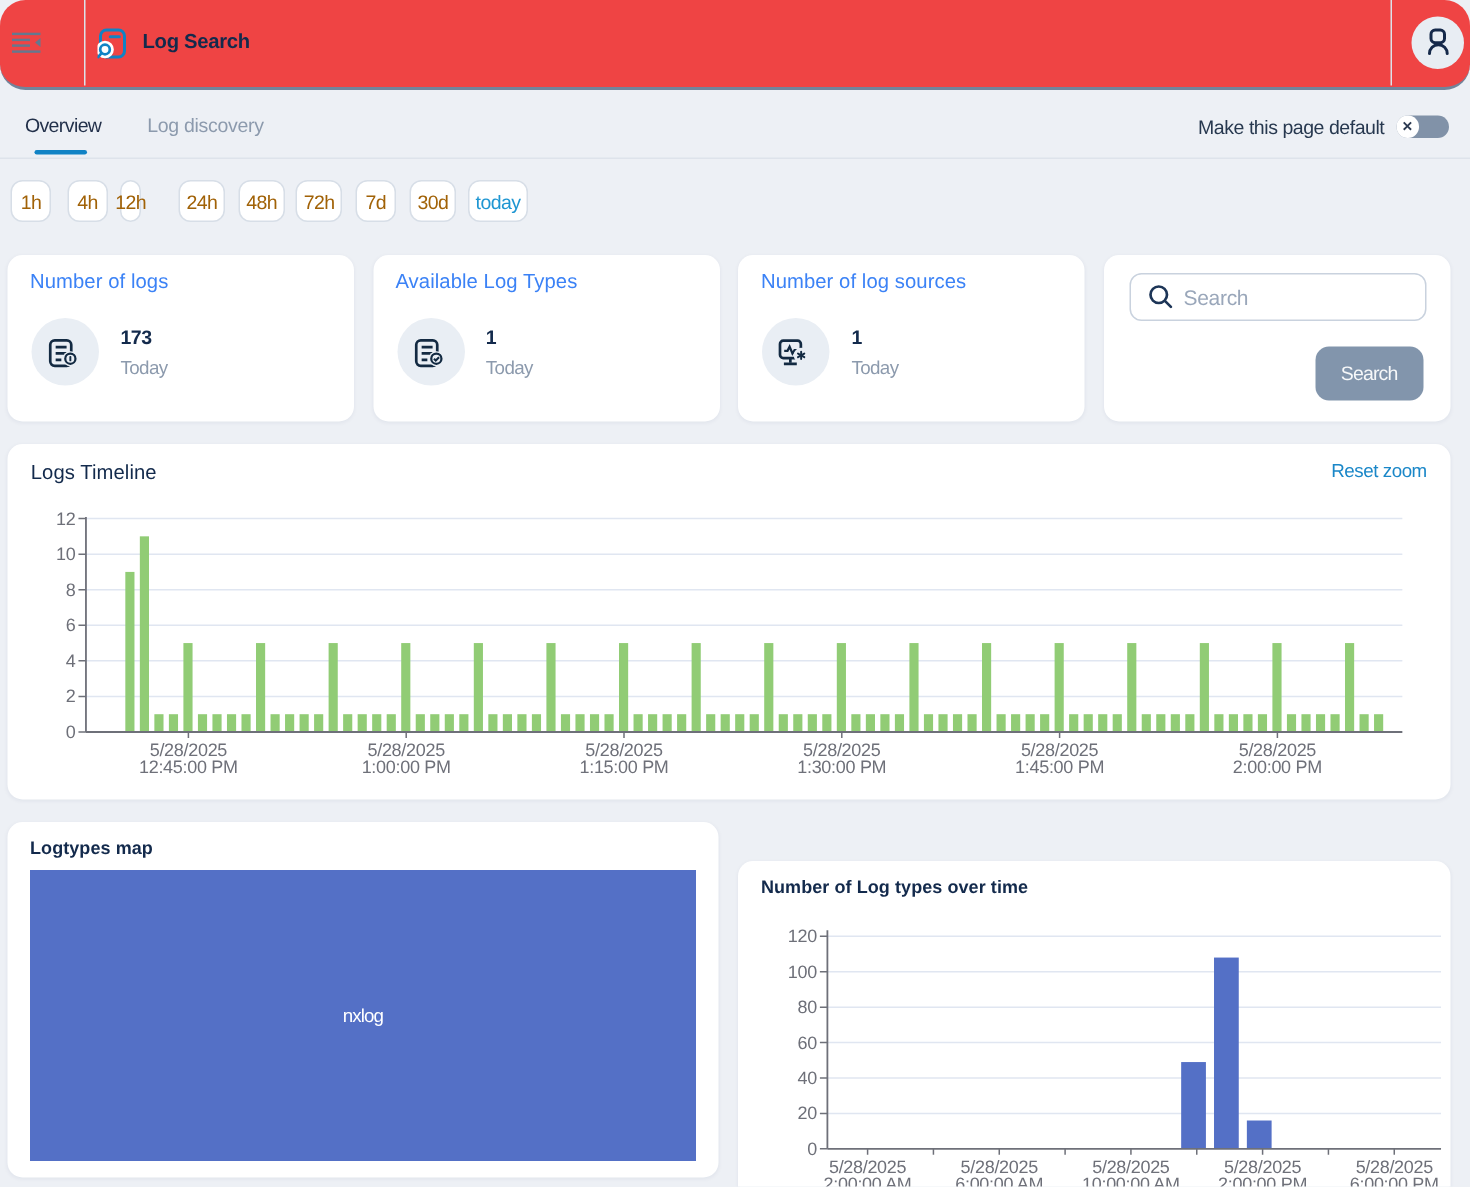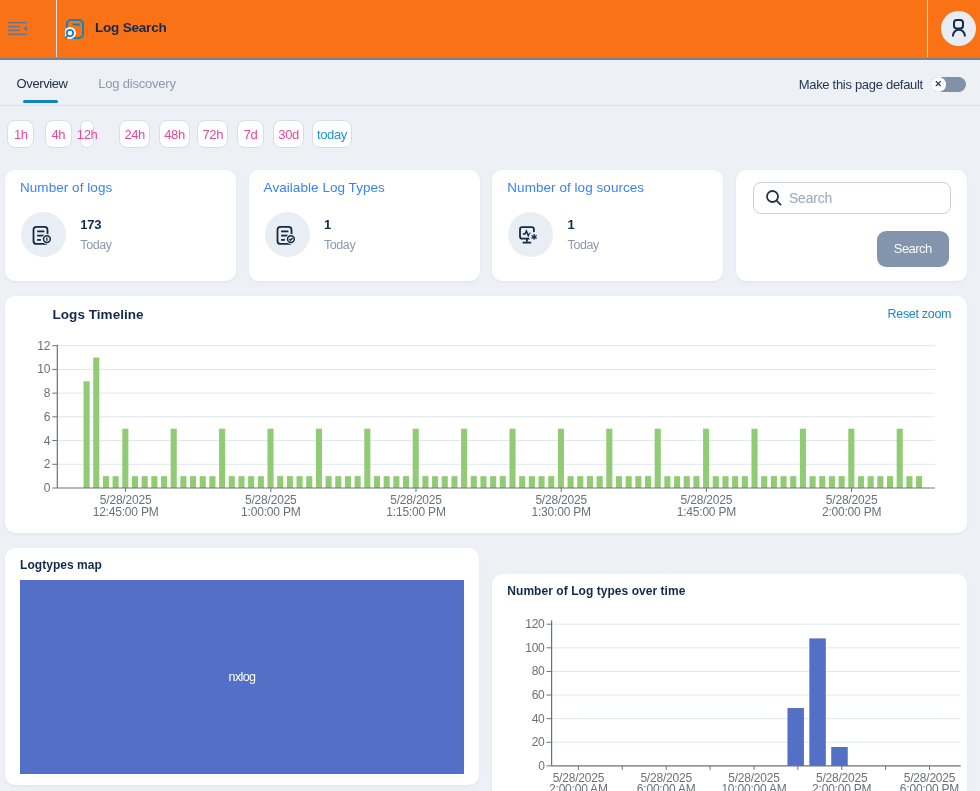--- a/index.html
+++ b/index.html
@@ -3,53 +3,53 @@
 <meta charset="utf-8">
 <style>
   * { margin:0; padding:0; box-sizing:border-box; }
   html,body { width:980px; height:791px; overflow:hidden; }
   body { font-family:"Liberation Sans", sans-serif; background:#EDF0F5; }
   #root { position:relative; width:980px; height:791px; }
   .abs { position:absolute; }
   .card { position:absolute; background:#fff; border-radius:10px; box-shadow:0 1px 3px rgba(20,40,80,0.06); }
 
   
-  #header { position:absolute; left:0; top:0; width:980px; height:59.5px; background:#f97316; border-bottom:2.5px solid #72849B; }
+  #header { position:absolute; left:0; top:0; width:980px; height:59.5px; background:#ef4444; border-bottom:2.5px solid #72849B;border-radius:17px; }
   .hdiv { position:absolute; top:0; width:1px; height:57px; background:#DCE2EA; }
   #logsearch { position:absolute; left:95px; top:20px; font-size:13.5px; letter-spacing:-0.2px; font-weight:700; color:#132A4C; }
   #avatar { position:absolute; left:941px; top:10.5px; width:35px; height:35px; border-radius:50%; background:#E8EDF3; }
 
   
   #tabs { position:absolute; left:0; top:59.5px; width:980px; height:46.5px; border-bottom:1px solid #DEE3EB; }
   .tab1 { position:absolute; left:16.6px; top:16px; font-size:13px; letter-spacing:-0.4px; font-weight:500; color:#22304A;text-align:center; }
   .tab2 { position:absolute; left:98.2px; top:16px; font-size:13px; letter-spacing:-0.2px; font-weight:400; color:#8C9AAD; }
   #tabind { position:absolute; left:22.5px; top:40px; width:35px; height:3px; border-radius:3px; background:#1183C5; }
   #mkdef { position:absolute; top:17px; left:798.7px; font-size:13px; letter-spacing:-0.3px; color:#27384F; }
   #toggle { position:absolute; left:930.5px; top:17px; width:35px; height:15.5px; border-radius:8px; background:#8192A8; }
   #knob { position:absolute; left:0.5px; top:0.4px; width:14.7px; height:14.7px; border-radius:50%; background:#fff; color:#2B3950; font-size:9px; font-weight:700; text-align:center; line-height:14.7px; }
 
   
-  .chip { position:absolute; top:120px; height:28px; background:#fff; border:1px solid #D7DEE7; border-radius:8px; font-size:13px; letter-spacing:-0.4px; color:#ec4899; display:flex; align-items:center; justify-content:center; }
+  .chip { position:absolute; top:120px; height:28px; background:#fff; border:1px solid #D7DEE7; border-radius:8px; font-size:13px; letter-spacing:-0.4px; color:#a16207; display:flex; align-items:center; justify-content:center; }
   .chip.active { color:#1E96D2; }
 
   
   .stat { top:170px; height:111px; }
   .stat h3 { position:absolute; left:15px; top:10px; font-size:13.5px; letter-spacing:0.05px; font-weight:400; color:#3b82f6; }
   .iconcircle { position:absolute; left:16px; top:42px; width:45px; height:45px; border-radius:50%; background:#E9EEF4; }
   .bignum { position:absolute; left:75.3px; top:47px; font-size:13px; letter-spacing:-0.3px; font-weight:700; color:#132A4C; }
   .today { position:absolute; left:75.3px; top:67.5px; font-size:12.5px; letter-spacing:-0.4px; color:#8C9AAD; }
 
   
   #searchinput { position:absolute; left:17.2px; top:12.2px; width:198.5px; height:32px; border:1px solid #C9D2DE; border-radius:8px; background:#fff; }
   #searchph { position:absolute; left:53.2px; top:19.5px; font-size:14px; letter-spacing:-0.2px; color:#9AA7BA; }
   #searchbtn { position:absolute; left:140.8px; top:61px; width:72.3px; height:35.8px; background:#8295AC; border-radius:9px; color:rgba(255,255,255,0.93); font-size:13px; letter-spacing:-0.55px; font-weight:400; text-align:center; line-height:35.8px; }
 
   
   #tlcard { left:5px; top:296px; width:962px; height:237px; }
-  #tltitle { position:absolute; left:15.5px; top:10.5px; font-size:13.5px; letter-spacing:0.05px; font-weight:700; color:#132A4C;margin-left:32px; }
+  #tltitle { position:absolute; left:15.5px; top:10.5px; font-size:13.5px; letter-spacing:0.05px; font-weight:400; color:#132A4C; }
   #resetzoom { position:absolute; right:15.8px; top:11px; font-size:12.5px; letter-spacing:-0.3px; color:#1A87C8; }
 
   
   #mapcard { left:5px; top:547.6px; width:474.4px; height:237.5px; }
   #mapcard h3, #ltcard h3 { position:absolute; left:15px; top:10px; font-size:12px; letter-spacing:0.05px; font-weight:700; color:#132A4C; }
   #maprect { position:absolute; left:15px; top:32.4px; width:444px; height:194px; background:#5470C6; }
   #nxlog { position:absolute; left:0; top:90px; width:100%; text-align:center; color:#fff; font-size:12.5px; letter-spacing:-0.6px; }
   #ltcard { left:492.3px; top:547.6px; width:474.7px; height:237.5px; overflow:hidden;margin-top:26px; }
 </style>
 </head>

